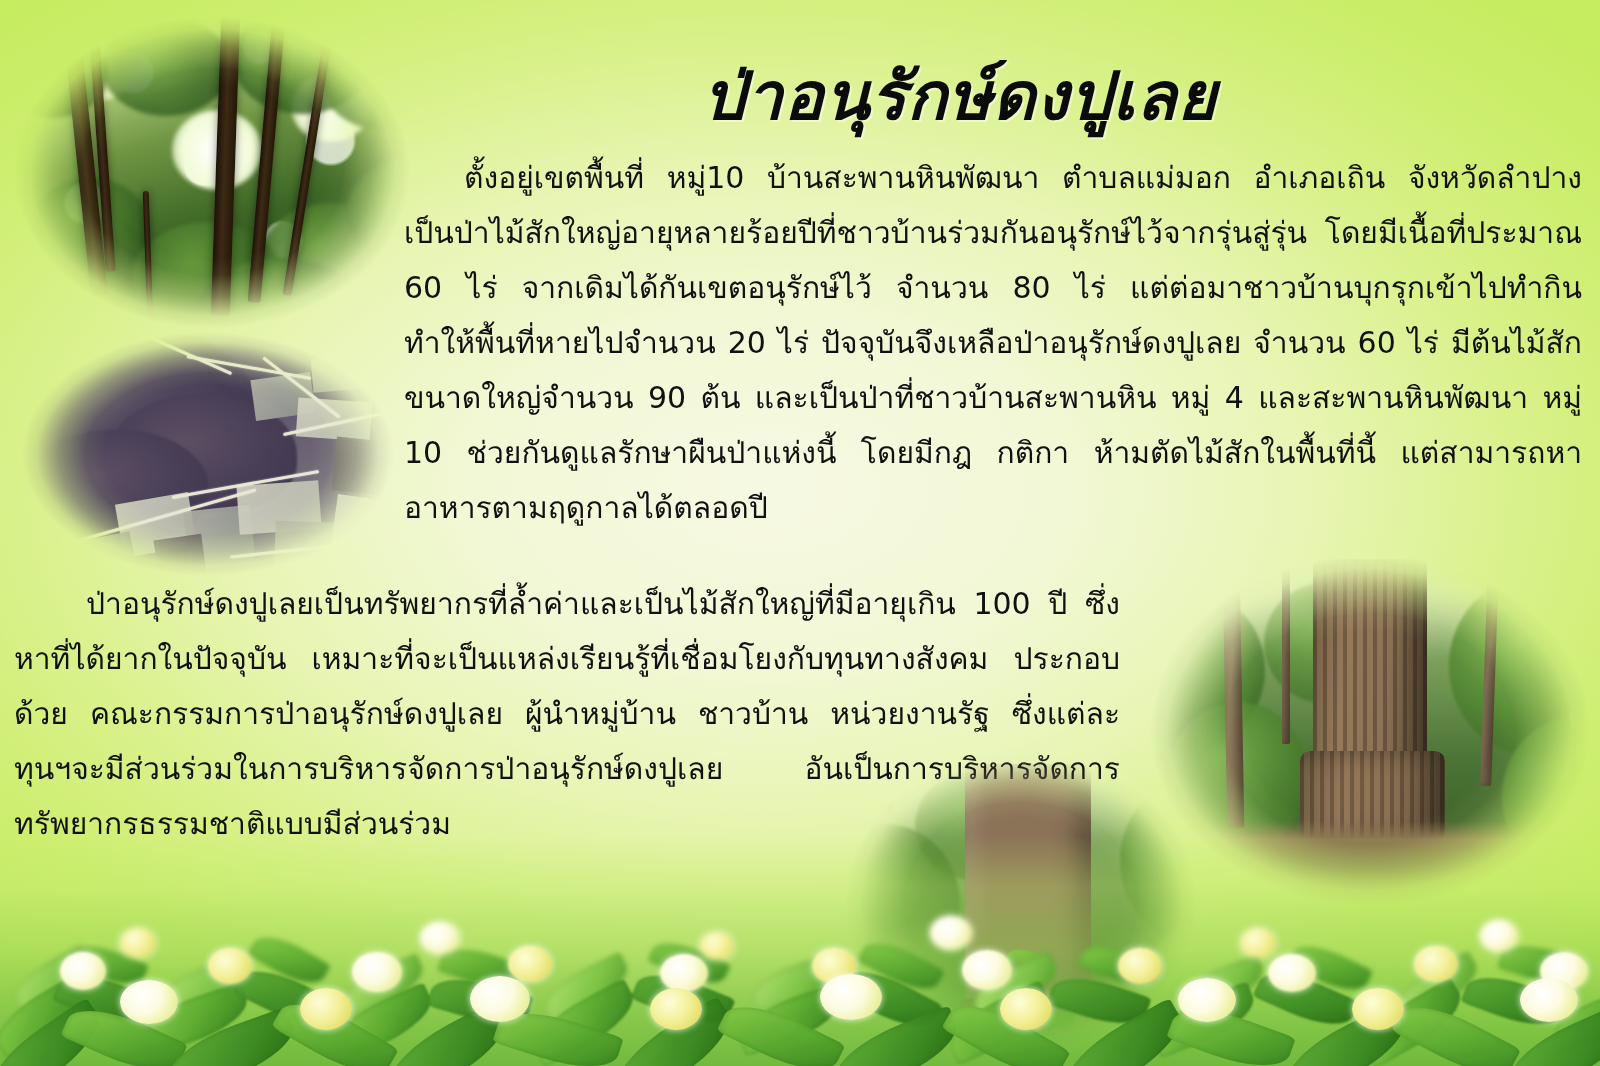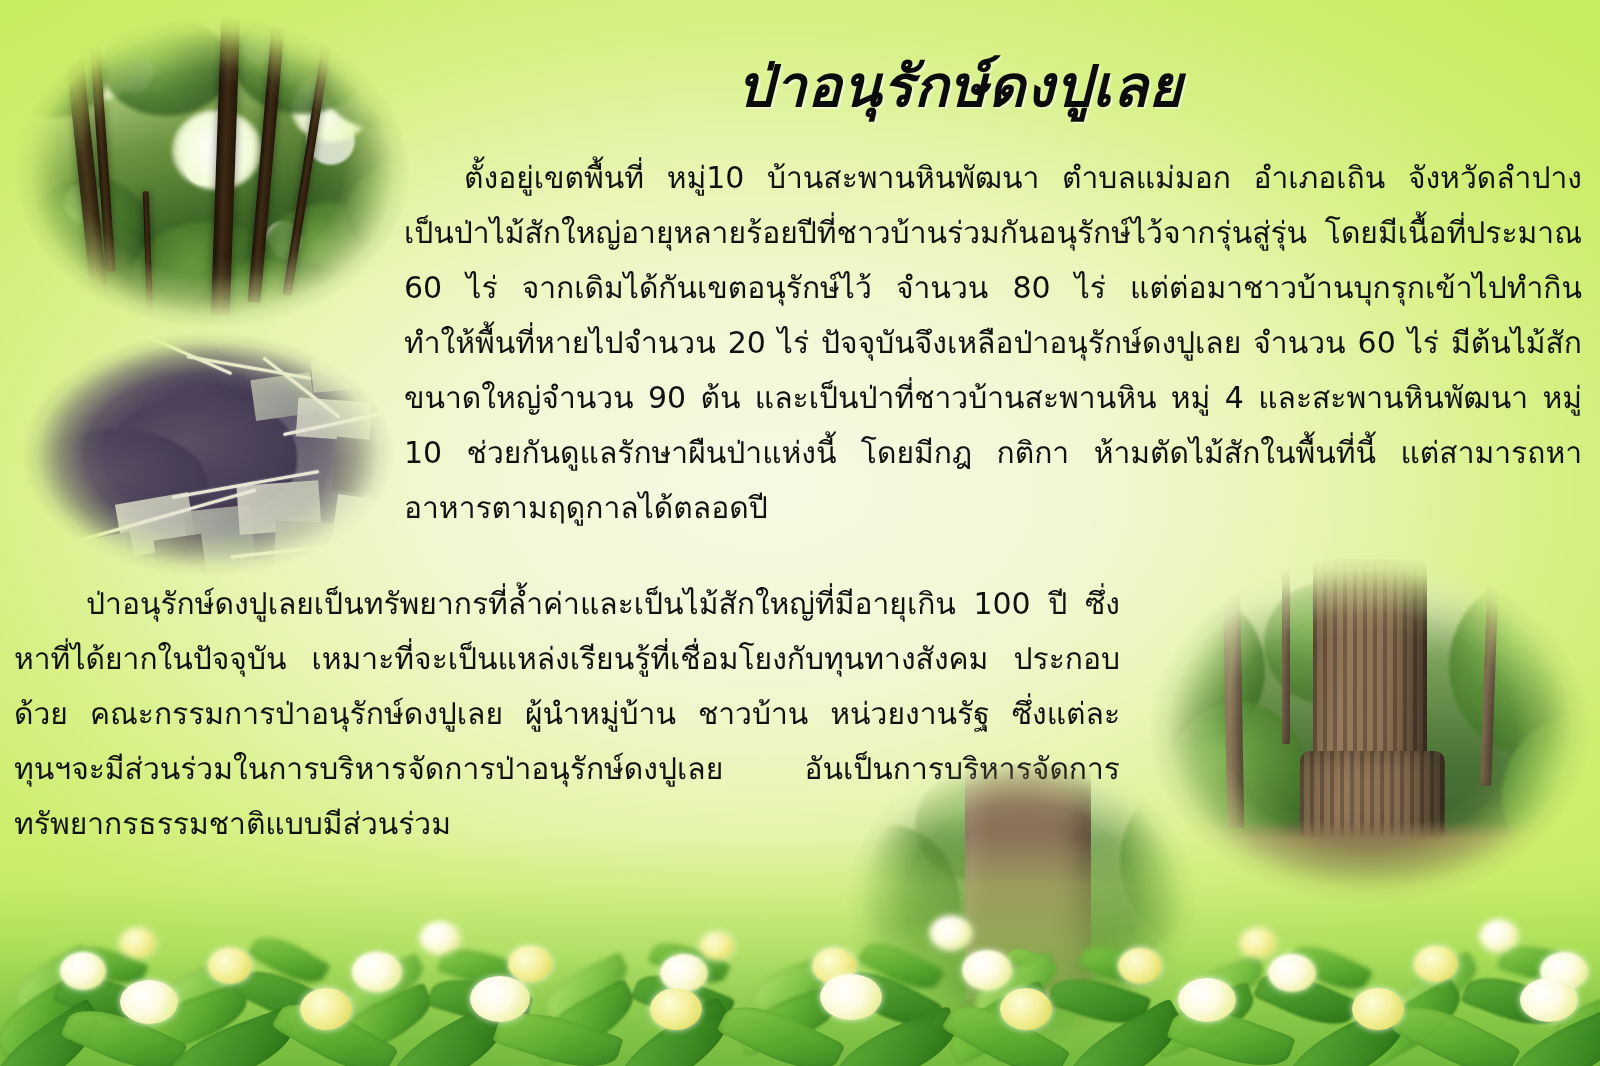--- a/index.html
+++ b/index.html
@@ -162,21 +162,21 @@
   .ground{
     position:absolute;left:0;right:0;bottom:0;
     background:linear-gradient(180deg,rgba(120,98,64,.0) 0%,#8a7350 22%,#6f5c3e 60%,#5e4e34 100%);
   }
 
   
   .title{
     position:absolute;left:430px;top:18px;width:1060px;
     text-align:center;
     font-family:"DejaVu Sans","Liberation Sans",sans-serif;
-    font-size:57px;line-height:1.06;
+    font-size:66px;line-height:1.06;
     font-weight:700;font-style:italic;
     color:#0b0b0b;
     letter-spacing:1px;
     text-shadow:2px 2px 0 rgba(255,255,255,.45);
     white-space:nowrap;
   }
   .para{
     position:absolute;
     color:#111;
     font-family:"DejaVu Sans","Liberation Sans",sans-serif;

